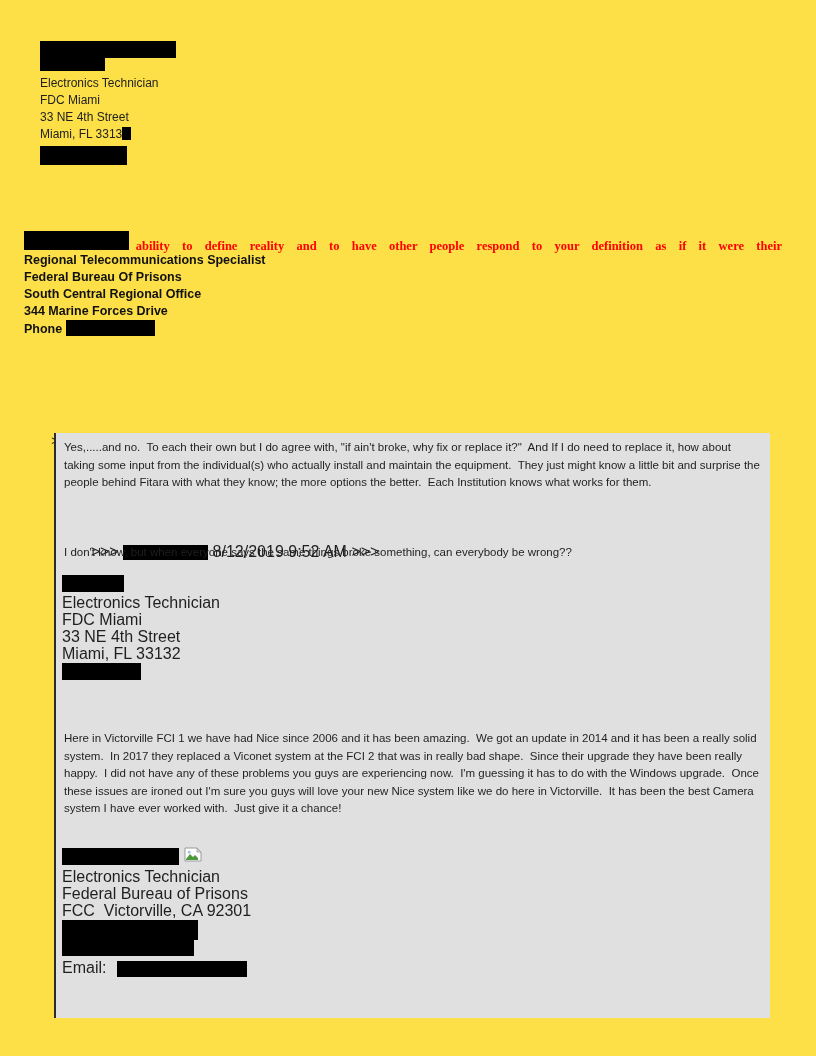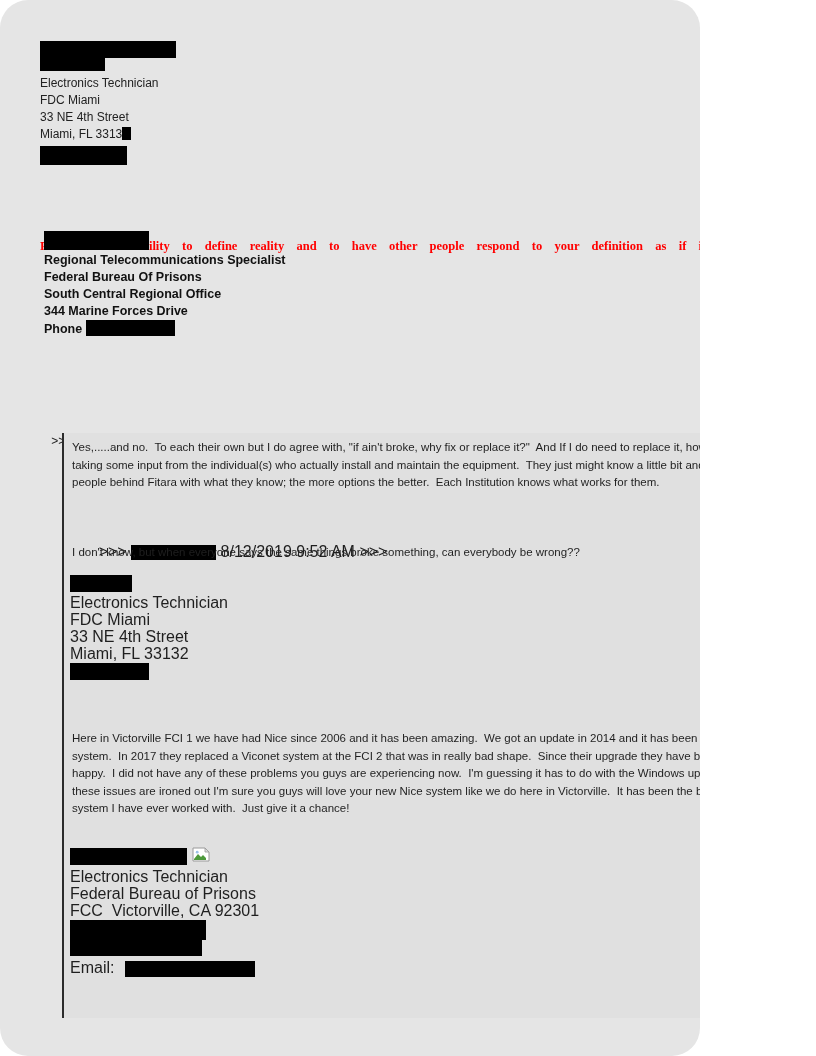--- a/index.html
+++ b/index.html
@@ -1,20 +1,19 @@
 <!DOCTYPE html>
 <html><head>
 <meta charset="utf-8">
 <style>
   html,body{margin:0;padding:0;background:#ffffff;}
   .page{
-    position:relative;width:700px;height:1056px;background:#e5e5e5;
+    position:relative;width:816px;height:1056px;background:#fde047;
     font-family:"Liberation Sans","DejaVu Sans",sans-serif;color:#222;
     overflow:hidden;
-    border-radius:28px;
   }
   .abs{position:absolute;}
   .t{white-space:pre-wrap;}
   .line{font-size:12px;line-height:17px;white-space:pre-wrap;}
   .redact{background:#000;display:inline-block;vertical-align:middle;}
   .redact.block{display:block;}
   
   .redquote{
     font-family:cursive;
     color:#ff0000;font-weight:700;font-size:12.5px;line-height:20px;
@@ -44,34 +43,34 @@
     <div class="line">FDC Miami</div>
     <div class="line">33 NE 4th Street</div>
     <div class="line"><span class="t">Miami, FL 3313</span><span class="redact" style="width:9px;height:13px;vertical-align:-2px;"></span></div>
     <span class="redact block" style="width:87px;height:19px;margin-top:3px;"></span>
   </div>
 
   <div class="abs redquote" style="top:196px;left:40px;">
     <div class="justify">Power is the ability to define reality and to have other people respond to your definition as if it were their</div>
   </div>
 
-  <div class="abs boldsig" style="top:231px;left:44px;">
+  <div class="abs boldsig" style="top:231px;left:24px;">
     <span class="redact block" style="width:105px;height:19px;"></span>
     <div class="line" style="margin-top:2px;">Regional Telecommunications Specialist</div>
     <div class="line">Federal Bureau Of Prisons</div>
     <div class="line">South Central Regional Office</div>
     <div class="line">344 Marine Forces Drive</div>
     <div class="line"><span class="t">Phone </span><span class="redact" style="width:89px;height:16px;vertical-align:-3px;"></span></div>
   </div>
 
   <div class="abs line" style="top:416px;left:38px;width:760px;">
     <span class="t">&gt;&gt;&gt; On 8/12/2019 at 12:09 PM, in message &lt;5D519D48.7A3 : 39 : 20531&gt;, </span><span class="redact" style="width:88px;height:15px;vertical-align:-3px;"></span><span class="t"> wrote:</span>
   </div>
 
-  <div class="abs quote" style="top:433px;left:62px;">
+  <div class="abs quote" style="top:433px;left:54px;">
     <div class="abs para" style="top:6px;left:8px;">Yes,.....and no.  To each their own but I do agree with, "if ain't broke, why fix or replace it?"  And If I do need to replace it, how about taking some input from the individual(s) who actually install and maintain the equipment.  They just might know a little bit and surprise the people behind Fitara with what they know; the more options the better.  Each Institution knows what works for them.</div>
 
     <div class="abs line" style="top:93px;left:8px;">
       <span class="t">&gt;&gt;&gt; </span><span class="redact" style="width:85px;height:15px;vertical-align:-3px;"></span><span class="t"> 8/12/2019 9:52 AM &gt;&gt;&gt;</span>
     </div>
     <div class="abs para" style="top:111px;left:8px;">I don't know, but when everyone says the same things broke something, can everybody be wrong??</div>
 
     <div class="abs" style="top:142px;left:6px;">
       <span class="redact block" style="width:62px;height:17px;"></span>
       <div class="line" style="margin-top:2px;">Electronics Technician</div>

